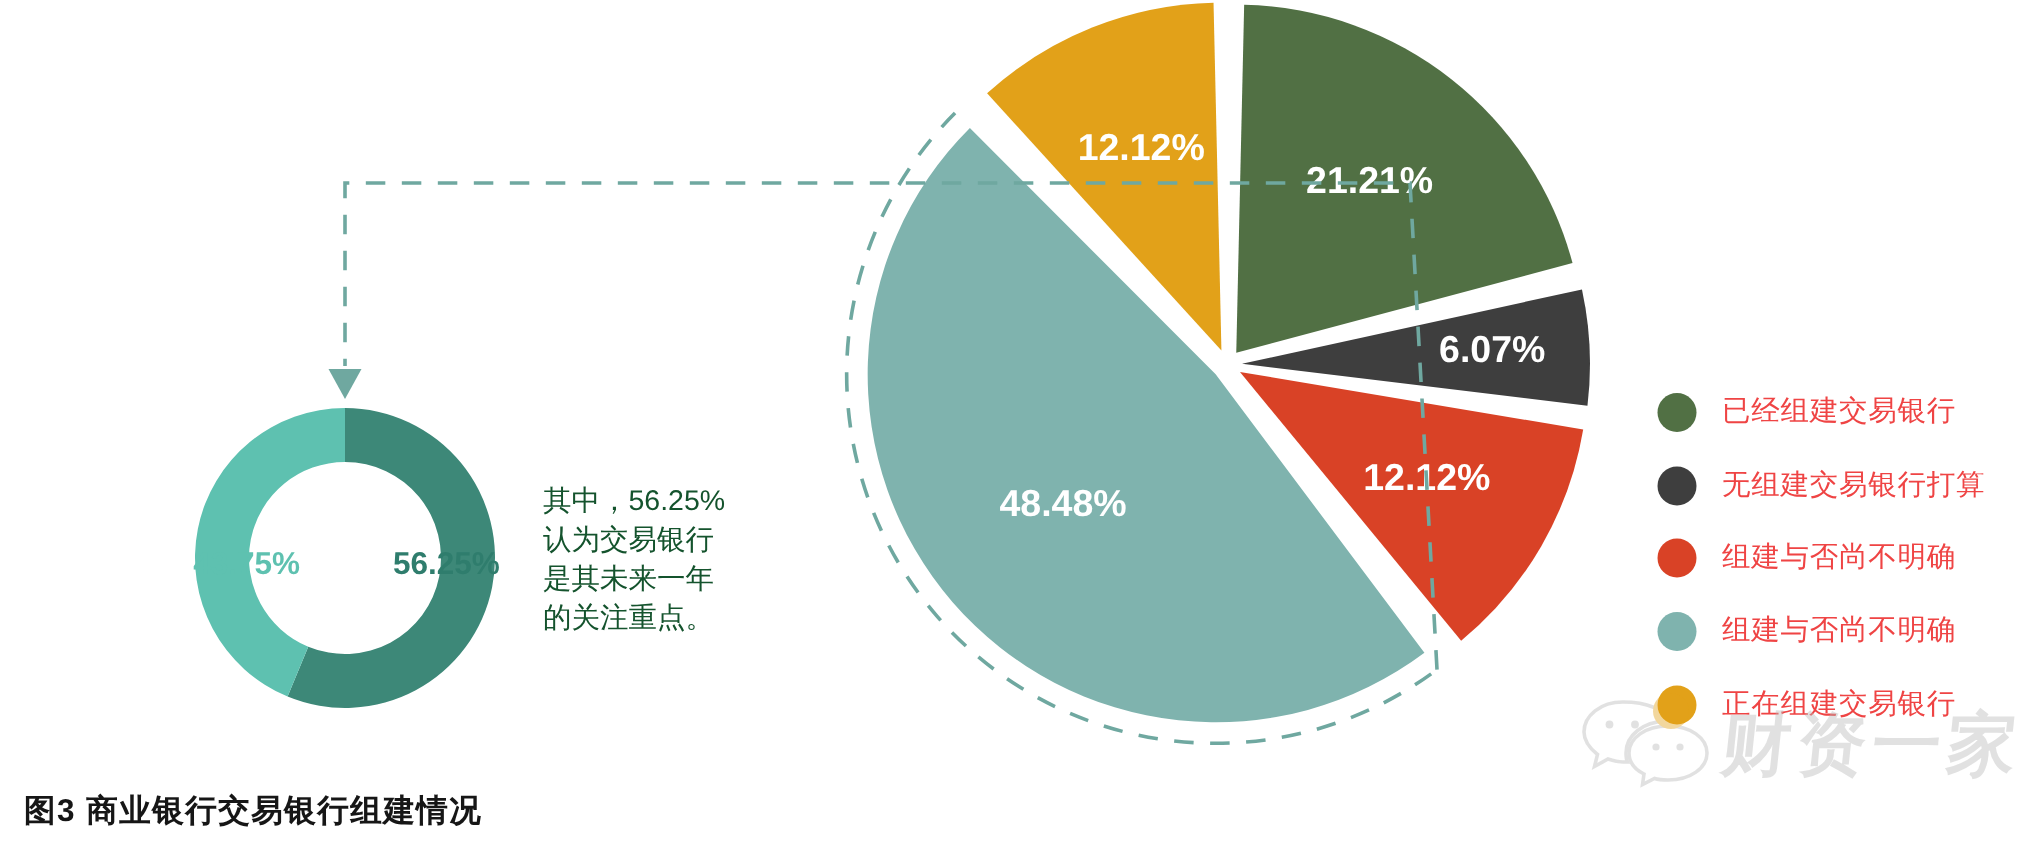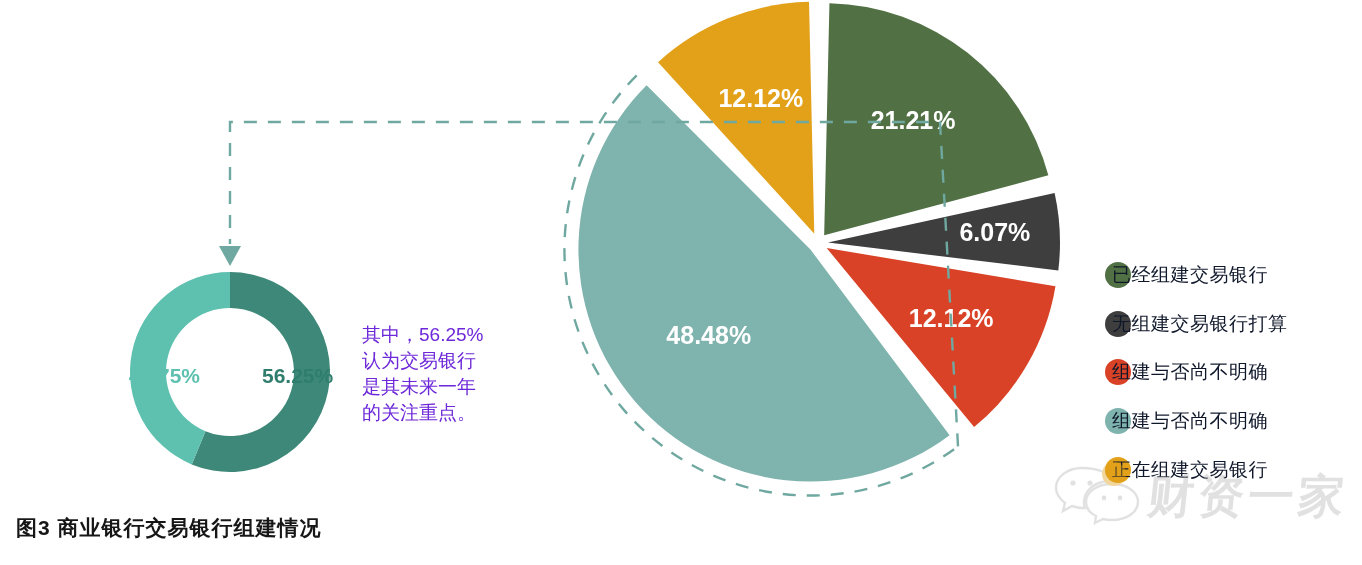--- a/index.html
+++ b/index.html
@@ -48,46 +48,46 @@
     font-family: "Liberation Sans", "DejaVu Sans", sans-serif;
     font-size: 21px;
     font-weight: bold;
     dominant-baseline: middle;
   }
   .donut-label.major { fill: #2f7d6d; text-anchor: start; }
   .donut-label.minor { fill: #5ec1b0; text-anchor: end; }
 
   .legend-label {
     position: absolute;
-    left: 1112px;
+    left: 1148px;
     font-size: 19px;
     line-height: 22px;
-    color: #0f172a;
+    color: #ef4444;
     letter-spacing: 0.5px;
     white-space: nowrap;
     transform: translateY(-50%);
     font-family: "Liberation Sans", "DejaVu Sans", sans-serif;
   }
 
   #annotation-text {
     position: absolute;
     left: 362px;
     top: 322px;
     width: 130px;
     font-size: 19px;
     line-height: 26px;
-    color: #6d28d9;
+    color: #14532d;
     letter-spacing: 0px;
     font-family: "Liberation Sans", "DejaVu Sans", sans-serif;
   }
 
   #figure-caption {
     position: absolute;
     left: 16px;
-    top: 514px;
+    top: 526px;
     font-size: 21px;
     font-weight: bold;
     color: #161616;
     letter-spacing: 1px;
     white-space: nowrap;
     font-family: "Liberation Sans", "DejaVu Sans", sans-serif;
   }
 
   #watermark {
     position: absolute;

